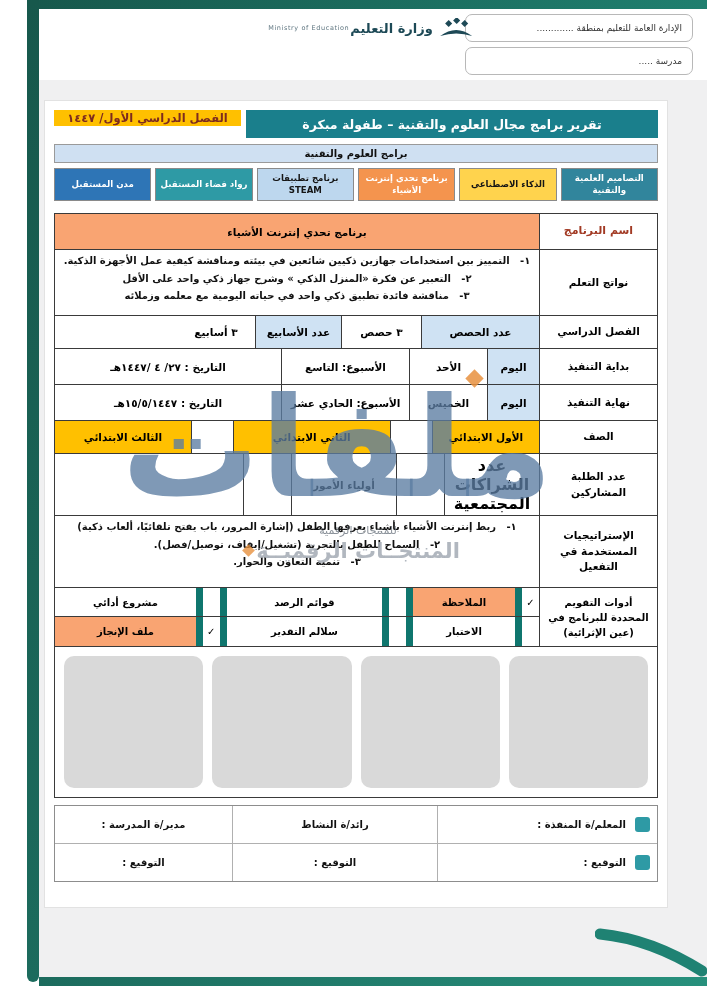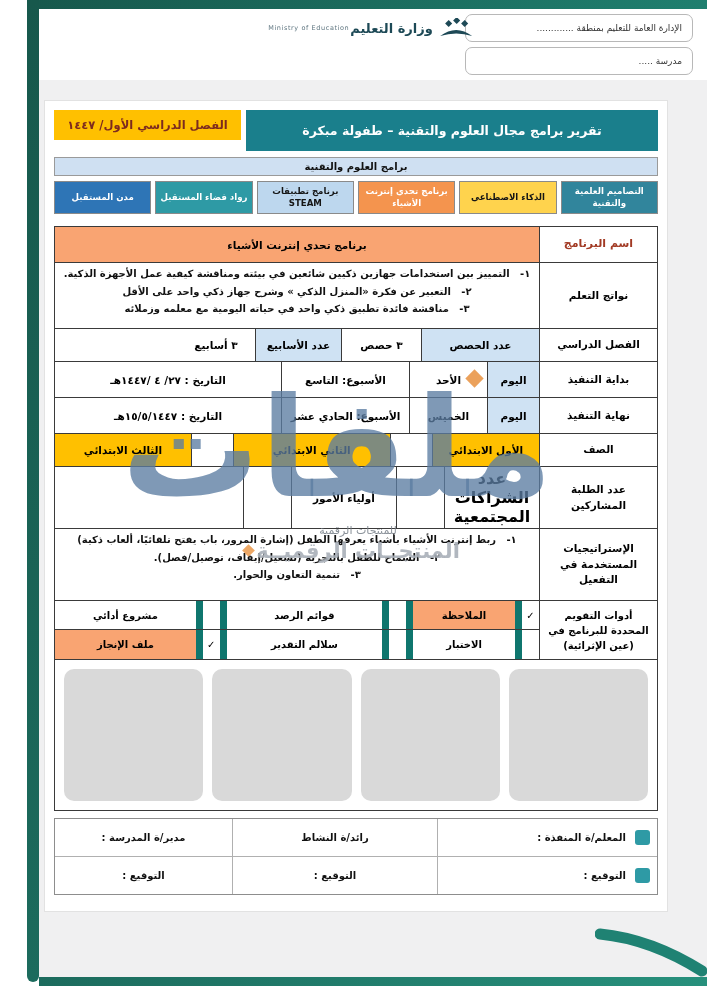--- a/index.html
+++ b/index.html
@@ -27,23 +27,23 @@
   .logo-en { font-size:6.5px; color:#5f7680; letter-spacing:.6px; }
 
   .canvas { position:absolute; top:80px; left:39px; right:0; bottom:23px; background:#f0f0f1; z-index:1; }
 
   
   .card { position:absolute; top:100px; left:44px; width:624px; min-height:808px; z-index:2;
     background:#fff; border:1px solid #e2e2e2; padding:9px 9px 16px; }
 
   .title-row { display:flex; gap:5px; }
   .title-main { flex:1; background:#1a7f8c; color:#fff; font-weight:bold; font-size:12.5px;
-    height:41px; display:flex; align-items:center; justify-content:center; }
+    height:28px; display:flex; align-items:center; justify-content:center; }
   .title-badge { width:187px; background:#ffc000; color:#7d2b1f; font-weight:bold; font-size:11.5px;
-    height:30px; display:flex; align-items:center; justify-content:center; }
+    height:16px; display:flex; align-items:center; justify-content:center; }
 
   .section-bar { margin-top:6px; border:1px solid #9a9a9a; background:#cfe0f2; height:19px;
     display:flex; align-items:center; justify-content:center; font-size:10px; font-weight:bold; color:#111; }
 
   .tabs { display:flex; gap:4px; margin-top:5px; }
   .tab { flex:1; height:33px; display:flex; align-items:center; justify-content:center; text-align:center;
     font-size:8.6px; font-weight:bold; border:1px solid #8a8a8a; padding:1px 3px; line-height:1.3; }
   .t1 { background:#31859c; color:#fff; } .t2 { background:#ffd34d; color:#151515; }
   .t3 { background:#f4944e; color:#fff; } .t4 { background:#bdd7ee; color:#151515; }
   .t5 { background:#2e9aa5; color:#fff; } .t6 { background:#2e75b6; color:#fff; }

